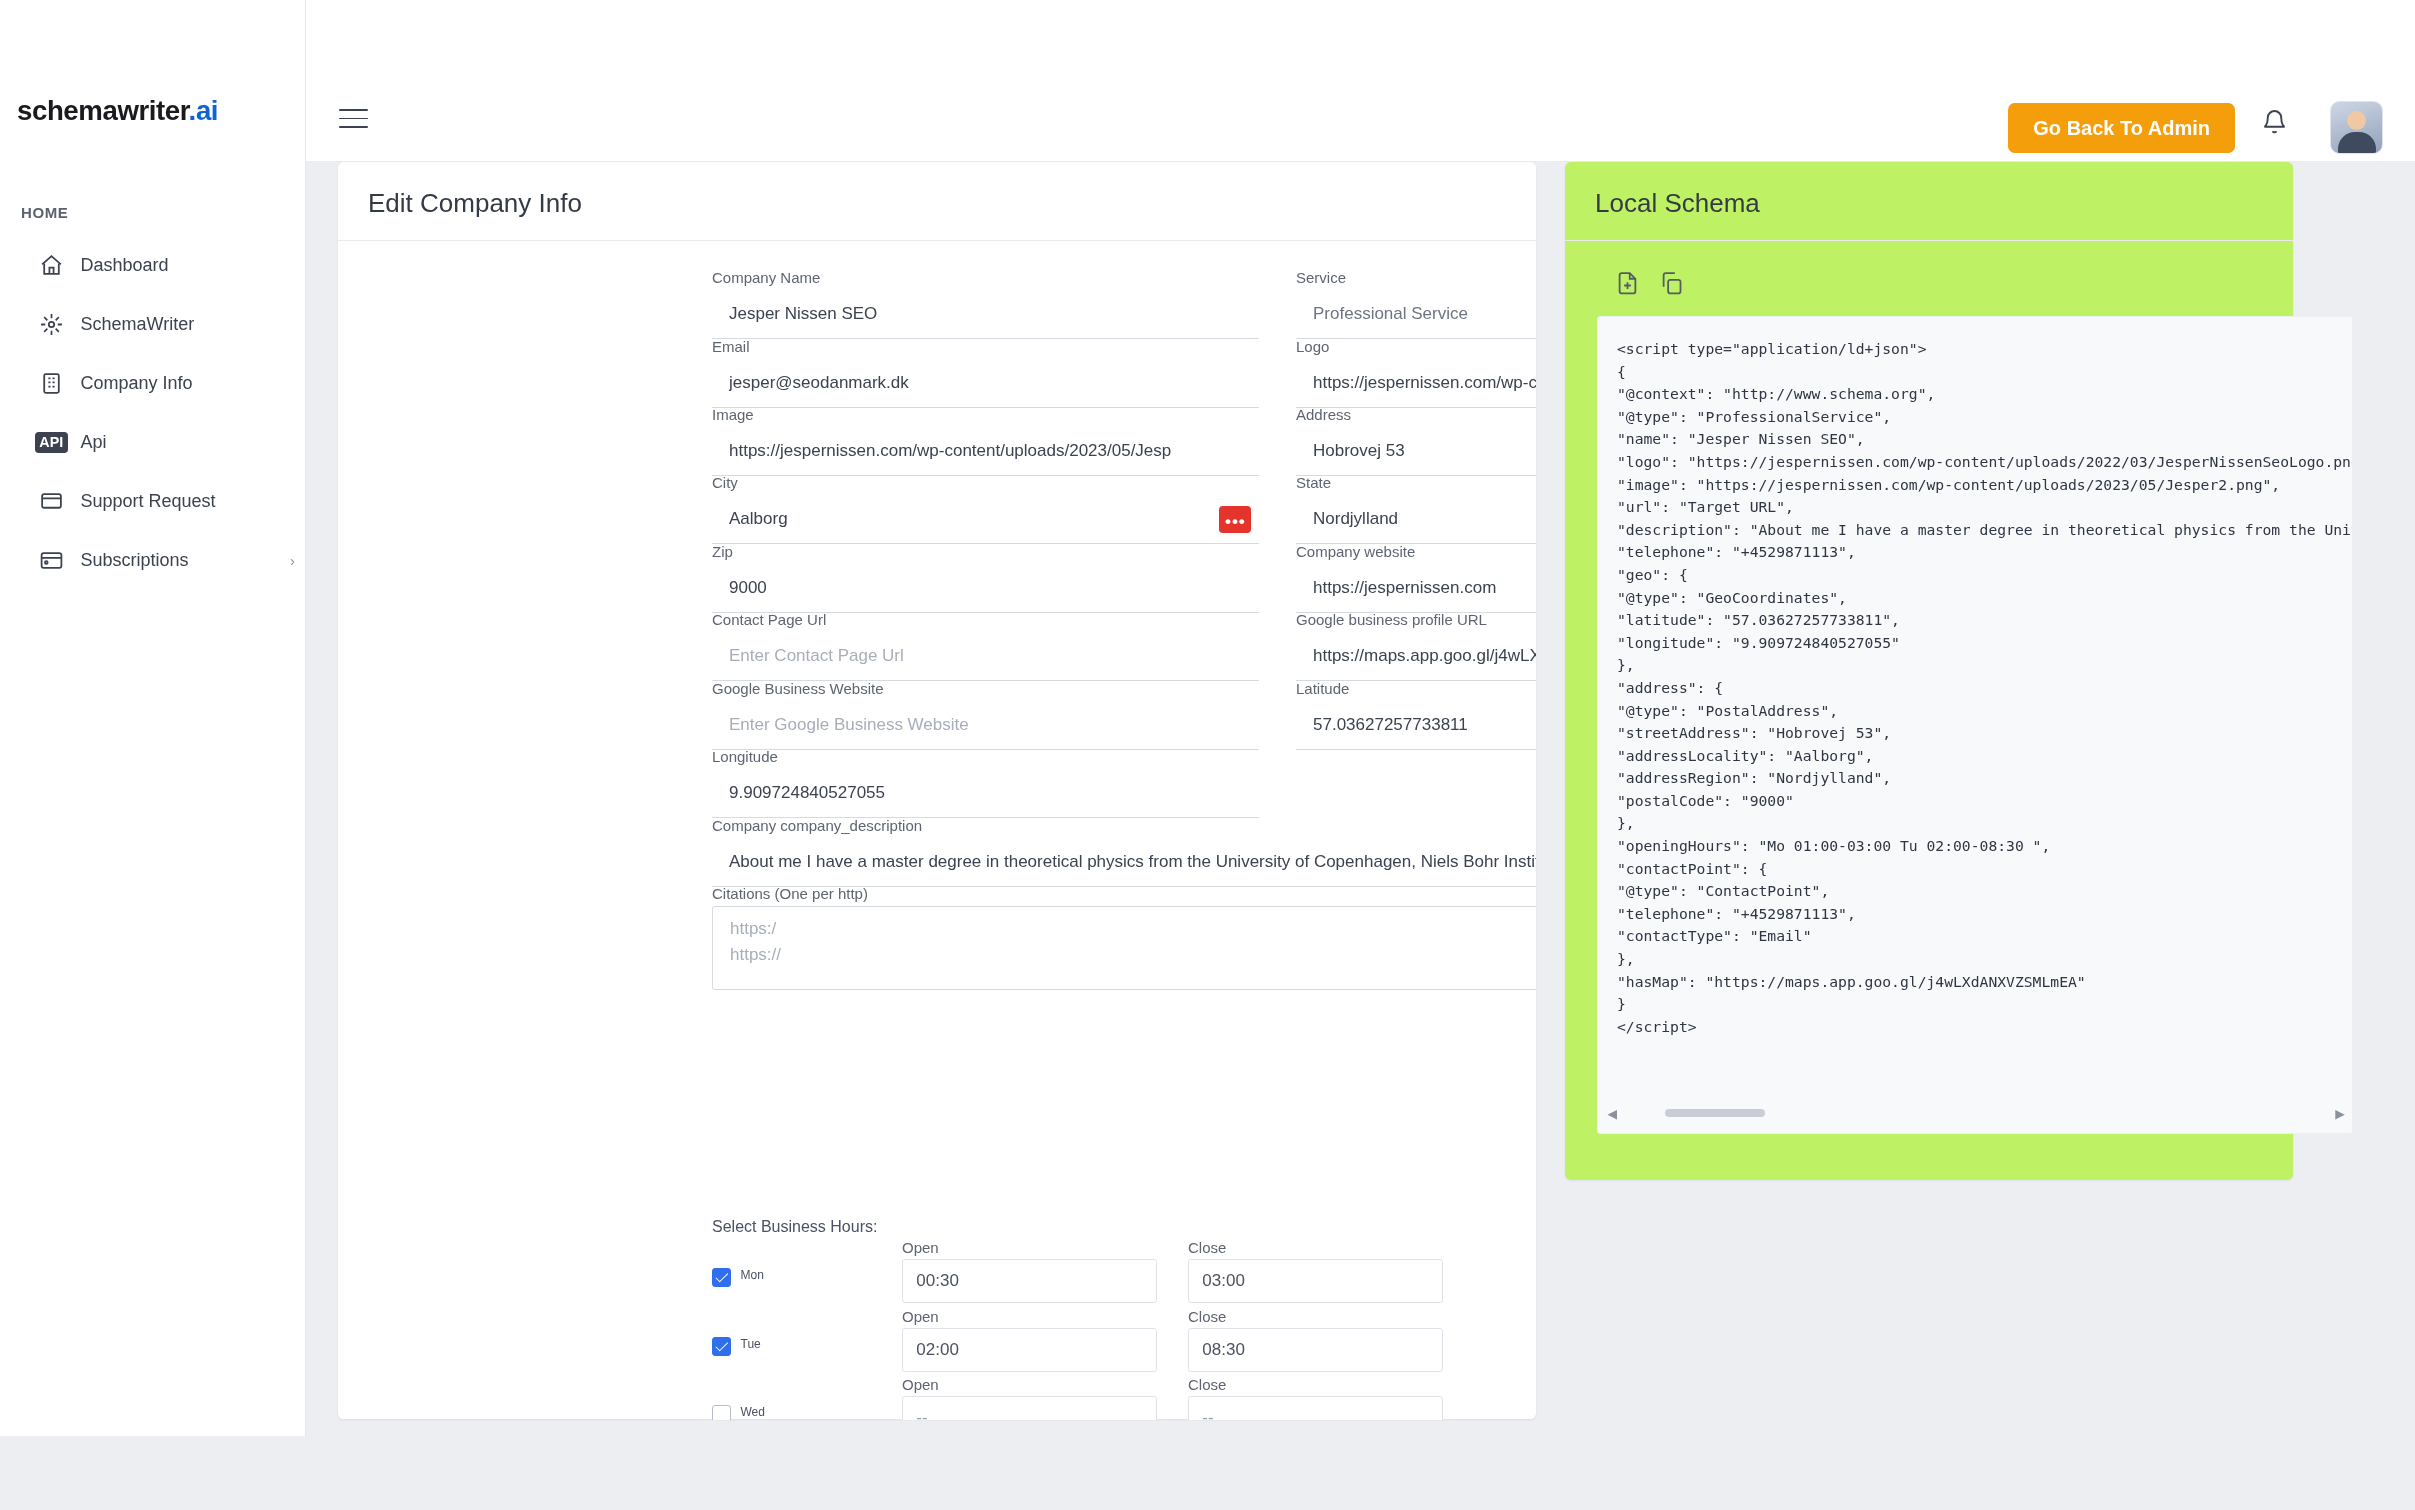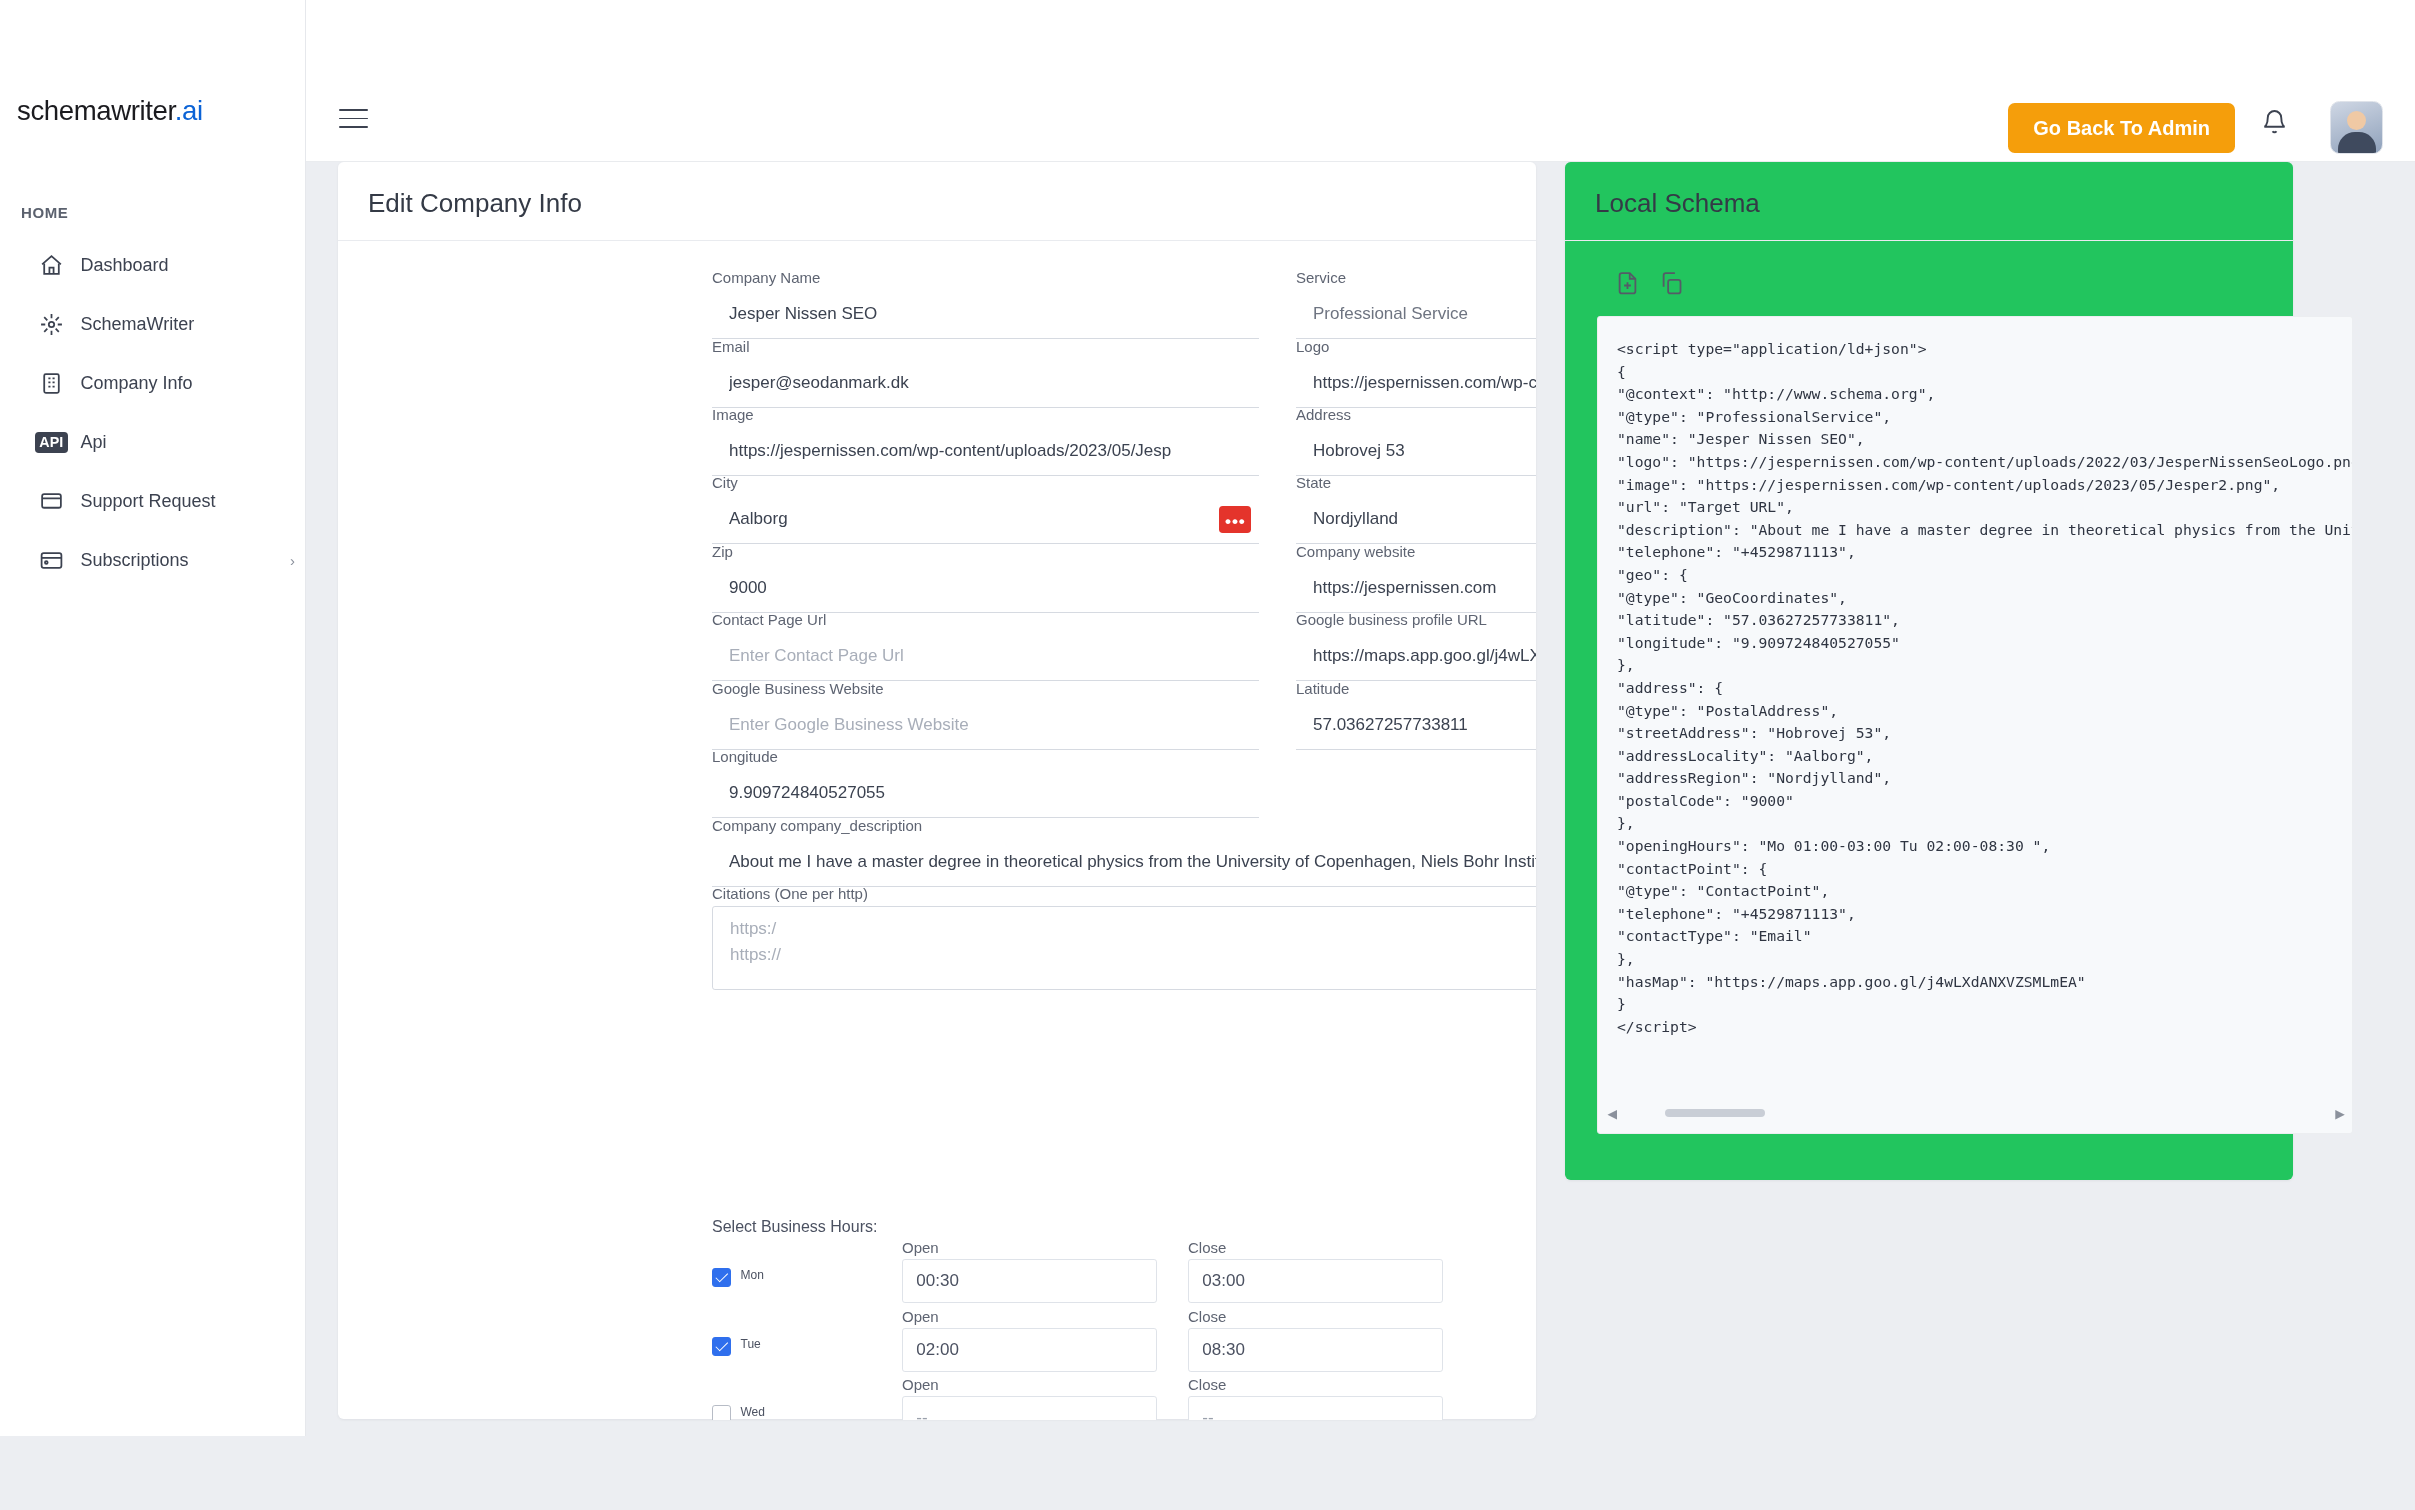--- a/index.html
+++ b/index.html
@@ -21,21 +21,21 @@
     position: absolute;
     left: 0; top: 0;
     width: 306px; height: 1436px;
     background: #ffffff;
     border-right: 1px solid #e6e8ec;
   }
   .brand {
     position: absolute;
     left: 17px; top: 95px;
     font-size: 27.6px;
-    font-weight: 400;
+    font-weight: 700;
     color: #1b1b1f;
     letter-spacing: -0.4px;
   }
   .brand .ai { color: #0b63d6; }
   .sidebar-section {
     position: absolute;
     left: 21px; top: 204px;
     font-size: 15px;
     font-weight: 700;
     letter-spacing: 0.6px;
@@ -143,21 +143,21 @@
     left: 338px; top: 162px;
     width: 1198px; height: 1257px;
     background: #ffffff;
     border-radius: 5.7px;
     box-shadow: 0 1px 2.9px rgba(16,24,40,0.06);
   }
   .panel-right {
     position: absolute;
     left: 1565px; top: 162px;
     width: 728px; height: 1018px;
-    background: #22c55e;
+    background: #bef264;
     border-radius: 5.7px;
     box-shadow: 0 1px 2.9px rgba(16,24,40,0.06);
   }
   .panel-title {
     font-size: 26px;
     color: #343a46;
     font-weight: 400;
   }
   .pl-title { position: absolute; left: 30px; top: 26px; }
   .pr-title { position: absolute; left: 30px; top: 26px; }

